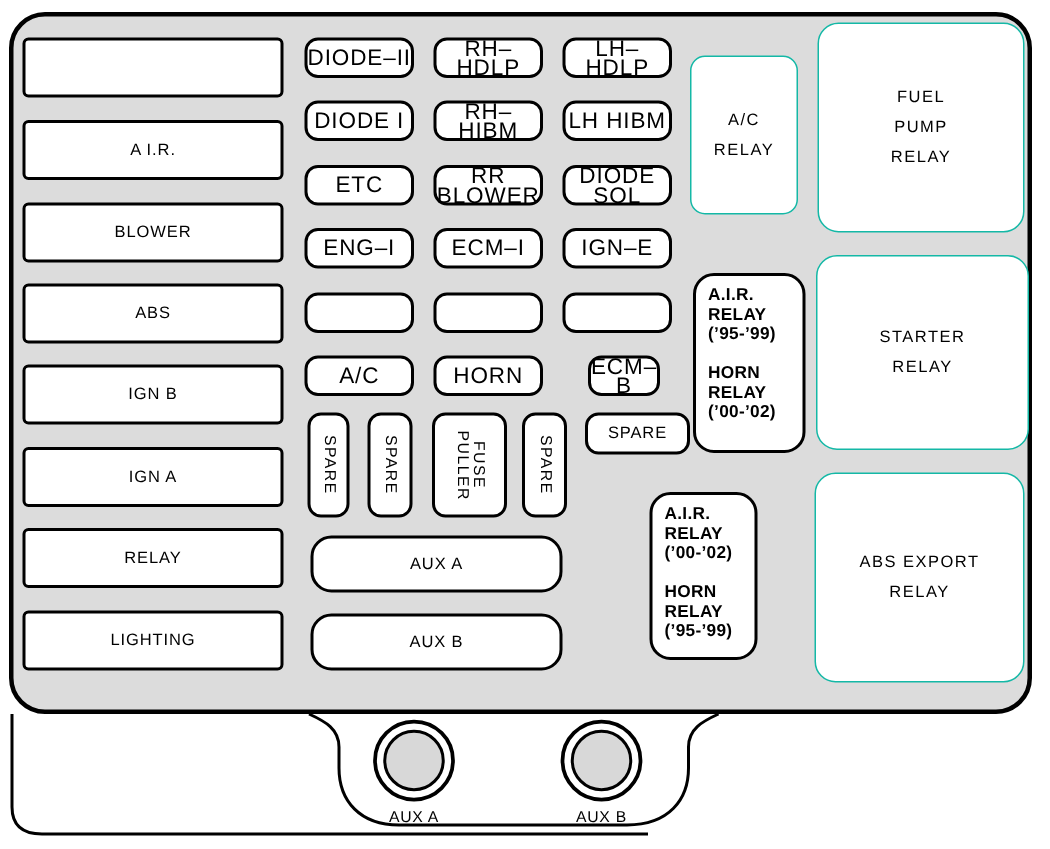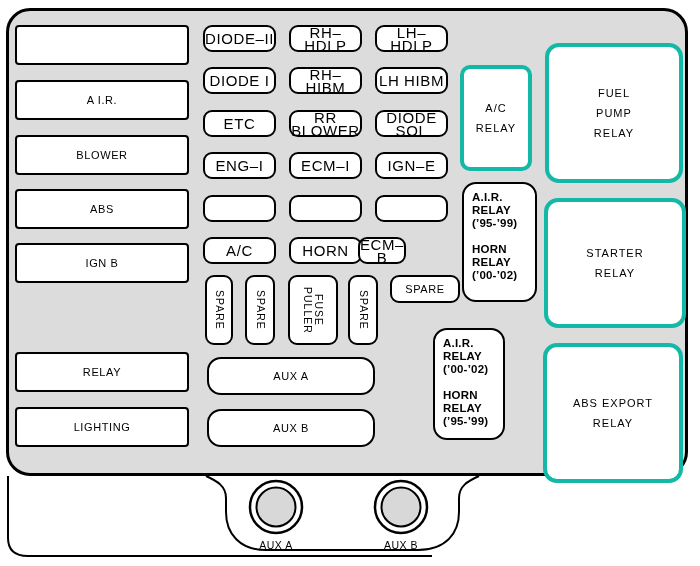--- a/index.html
+++ b/index.html
@@ -14,23 +14,23 @@
   .fuse{
     position:absolute;background:#fff;border:2px solid #000;box-sizing:border-box;
     display:flex;align-items:center;justify-content:center;
     font-size:11px;letter-spacing:0.6px;white-space:pre-line;text-align:center;line-height:13px;
   }
   .lfuse{left:15px;width:174px;height:40px;border-radius:4px;}
   .gfuse{width:73px;height:27px;border-radius:9px;font-size:15px;}
   .vfuse{top:275px;height:70px;border-radius:9px;}
   .vfuse span{writing-mode:vertical-rl;font-size:10.5px;letter-spacing:1px;white-space:pre-line;line-height:11px;text-align:center;}
   .relay{
-    position:absolute;background:#fff;border:4px solid #14b8a6;box-sizing:border-box;border-radius:14px;
+    position:absolute;background:#fff;border:1px solid #14b8a6;box-sizing:border-box;border-radius:14px;
     display:flex;align-items:center;justify-content:center;
-    font-size:11px;letter-spacing:1px;white-space:pre-line;text-align:center;line-height:20px;margin-top:28px;
+    font-size:11px;letter-spacing:1px;white-space:pre-line;text-align:center;line-height:20px;
   }
   .note{
     position:absolute;background:#fff;border:2px solid #000;box-sizing:border-box;border-radius:14px;
     font-size:11.5px;font-weight:bold;line-height:13px;white-space:pre-line;
     padding:7px 0 16px 8px;letter-spacing:0.2px;
   }
   .auxlabel{position:absolute;width:60px;text-align:center;font-size:10.5px;letter-spacing:0.5px;}
   svg{position:absolute;left:0;top:0;}
 </style>
 </head>
@@ -38,20 +38,21 @@
 
 <div id="stage">
 
   <div id="panel"></div>
 
   <div class="fuse lfuse" style="top:25px"></div>
   <div class="fuse lfuse" style="top:80px">A I.R.</div>
   <div class="fuse lfuse" style="top:135px">BLOWER</div>
   <div class="fuse lfuse" style="top:189px">ABS</div>
   <div class="fuse lfuse" style="top:243px">IGN B</div>
+  <div class="fuse lfuse" style="top:298px">IGN A</div>
   <div class="fuse lfuse" style="top:352px">RELAY</div>
   <div class="fuse lfuse" style="top:407px">LIGHTING</div>
 
   <div class="fuse gfuse" style="left:203px;top:25px">DIODE–II</div>
   <div class="fuse gfuse" style="left:289px;top:25px">RH–HDLP</div>
   <div class="fuse gfuse" style="left:375px;top:25px">LH–HDLP</div>
 
   <div class="fuse gfuse" style="left:203px;top:67px">DIODE I</div>
   <div class="fuse gfuse" style="left:289px;top:67px">RH–HIBM</div>
   <div class="fuse gfuse" style="left:375px;top:67px">LH  HIBM</div>
@@ -63,21 +64,21 @@
   <div class="fuse gfuse" style="left:203px;top:152px">ENG–I</div>
   <div class="fuse gfuse" style="left:289px;top:152px">ECM–I</div>
   <div class="fuse gfuse" style="left:375px;top:152px">IGN–E</div>
 
   <div class="fuse gfuse" style="left:203px;top:195px"></div>
   <div class="fuse gfuse" style="left:289px;top:195px"></div>
   <div class="fuse gfuse" style="left:375px;top:195px"></div>
 
   <div class="fuse gfuse" style="left:203px;top:237px">A/C</div>
   <div class="fuse gfuse" style="left:289px;top:237px">HORN</div>
-  <div class="fuse gfuse" style="left:358px;top:237px;width:48px">ECM–B</div>
+  <div class="fuse gfuse" style="left:392px;top:237px;width:48px">ECM–B</div>
 
   <div class="fuse vfuse" style="left:205px;width:28px"><span>SPARE</span></div>
   <div class="fuse vfuse" style="left:245px;width:30px"><span>SPARE</span></div>
   <div class="fuse vfuse" style="left:288px;width:50px"><span>FUSE
 PULLER</span></div>
   <div class="fuse vfuse" style="left:348px;width:30px"><span>SPARE</span></div>
 
   <div class="fuse" style="left:390px;top:275px;width:70px;height:28px;border-radius:9px">SPARE</div>
 
   <div class="fuse" style="left:207px;top:357px;width:168px;height:38px;border-radius:14px">AUX A</div>

